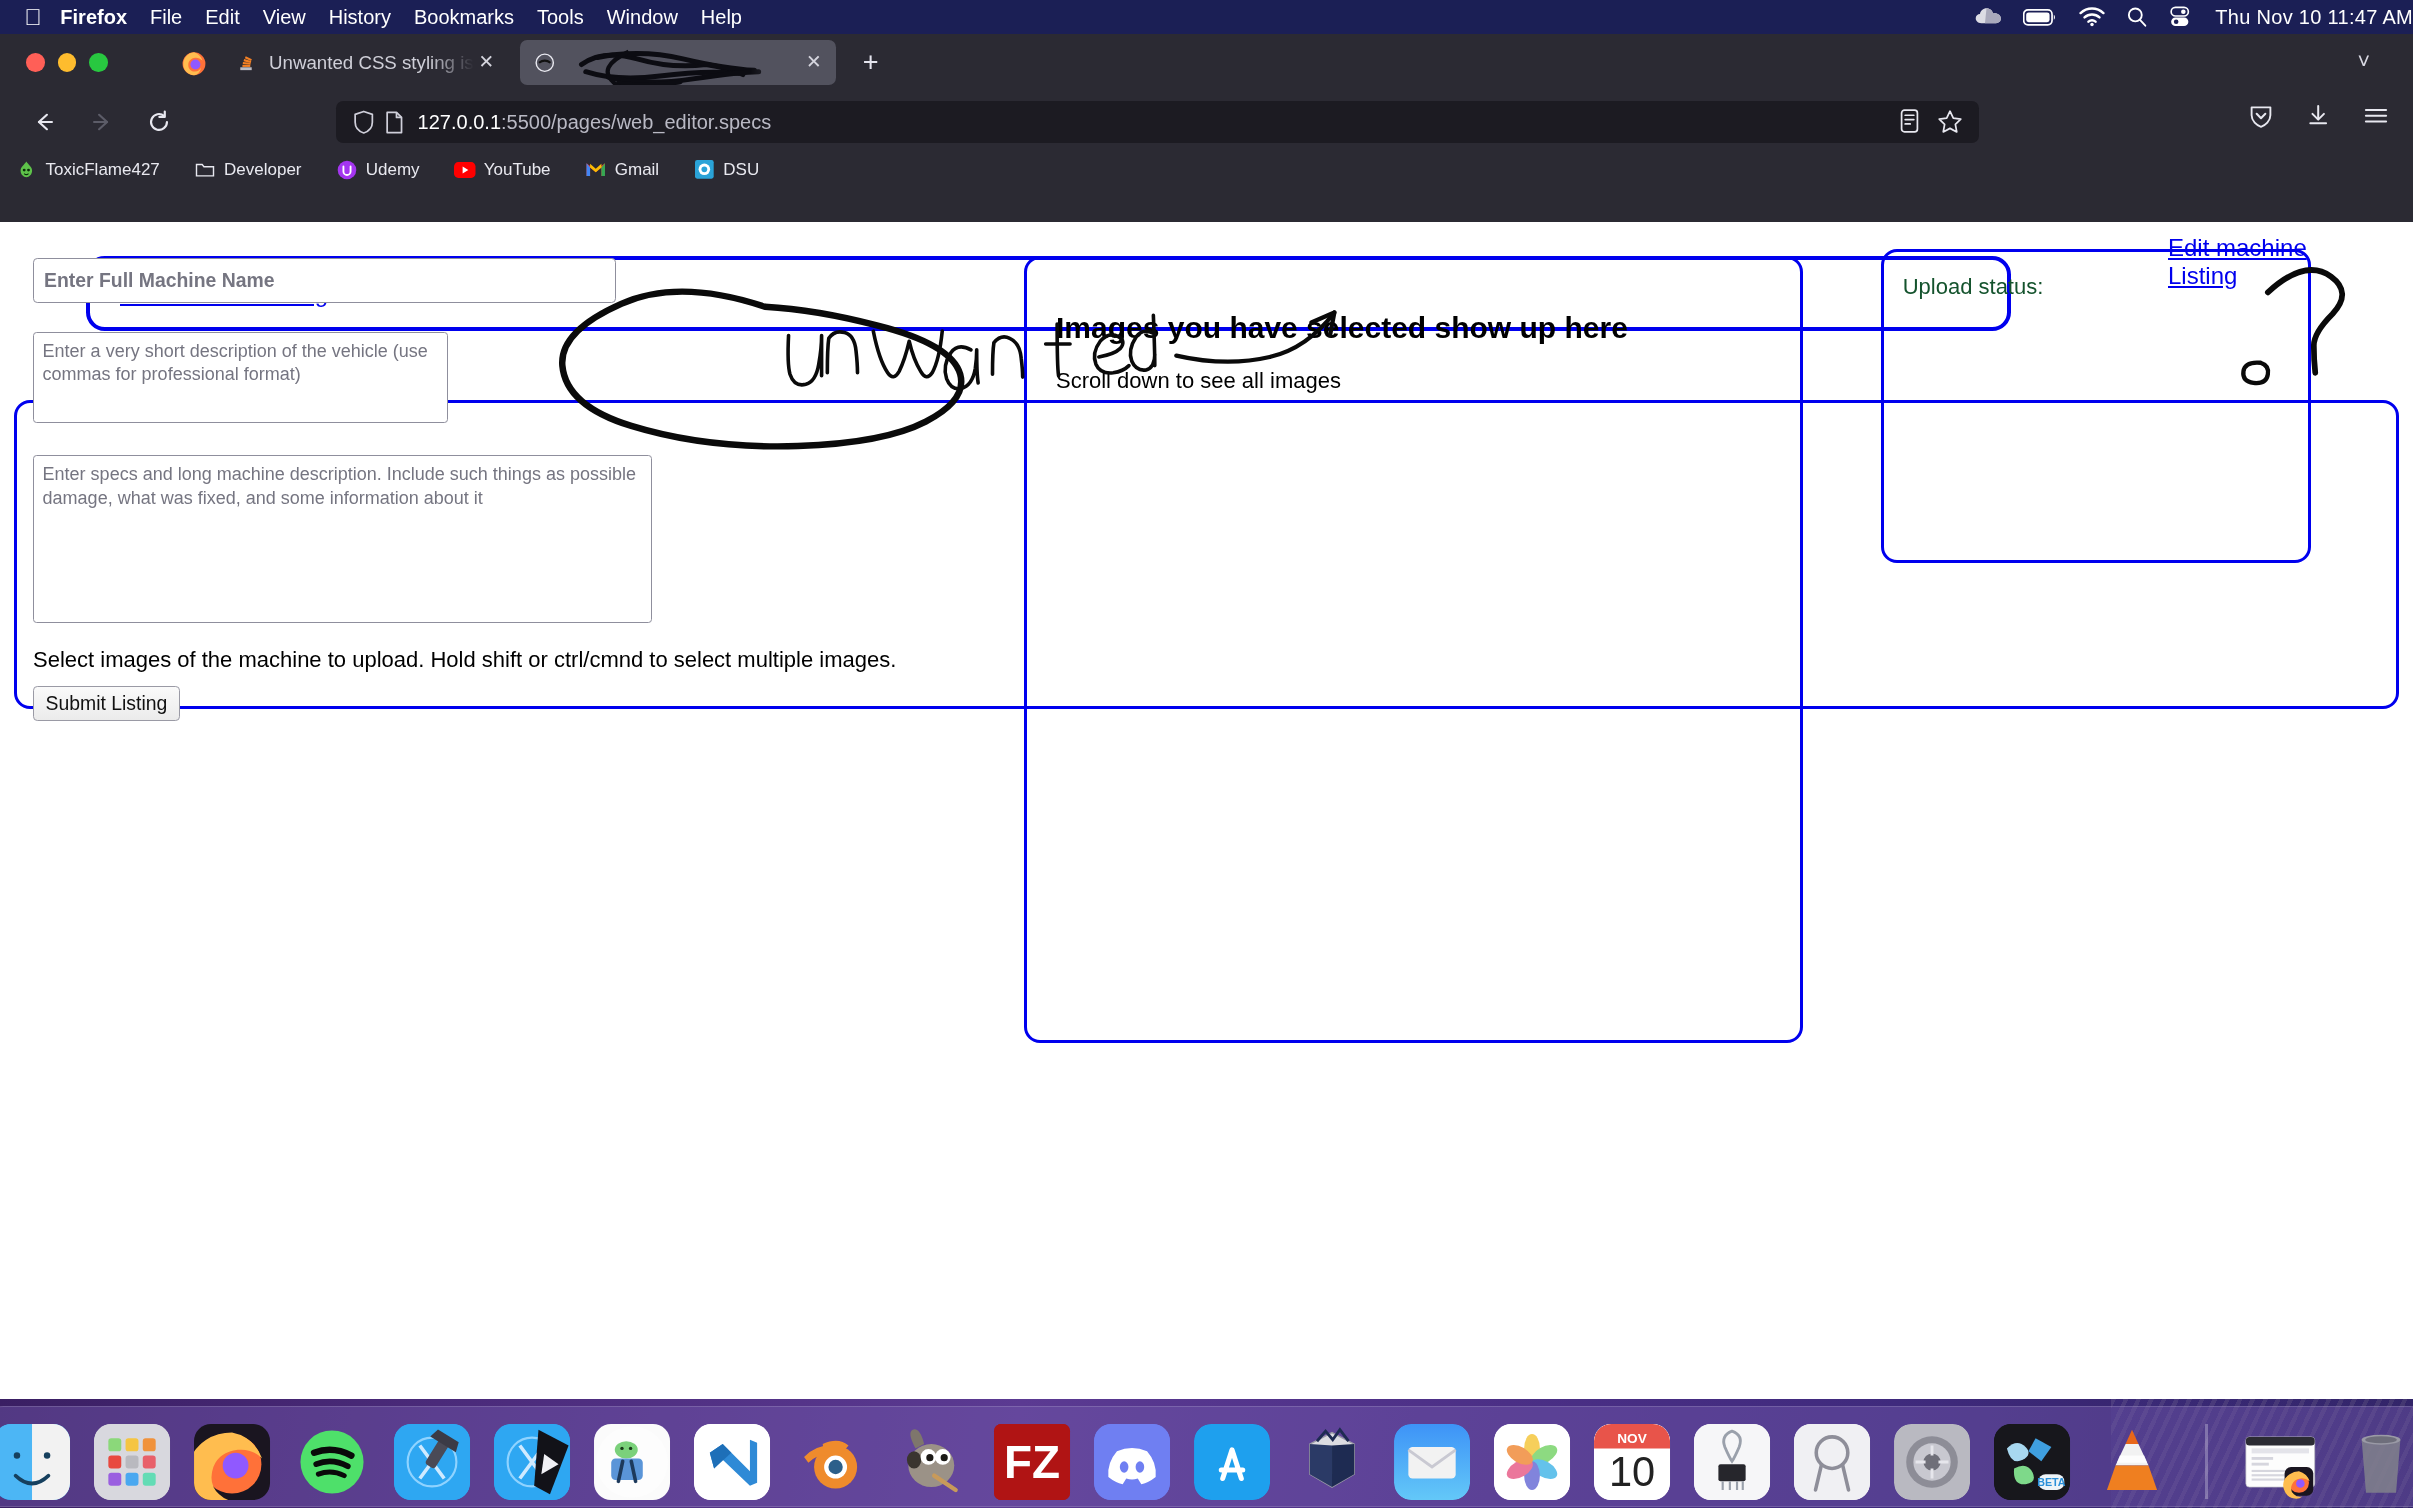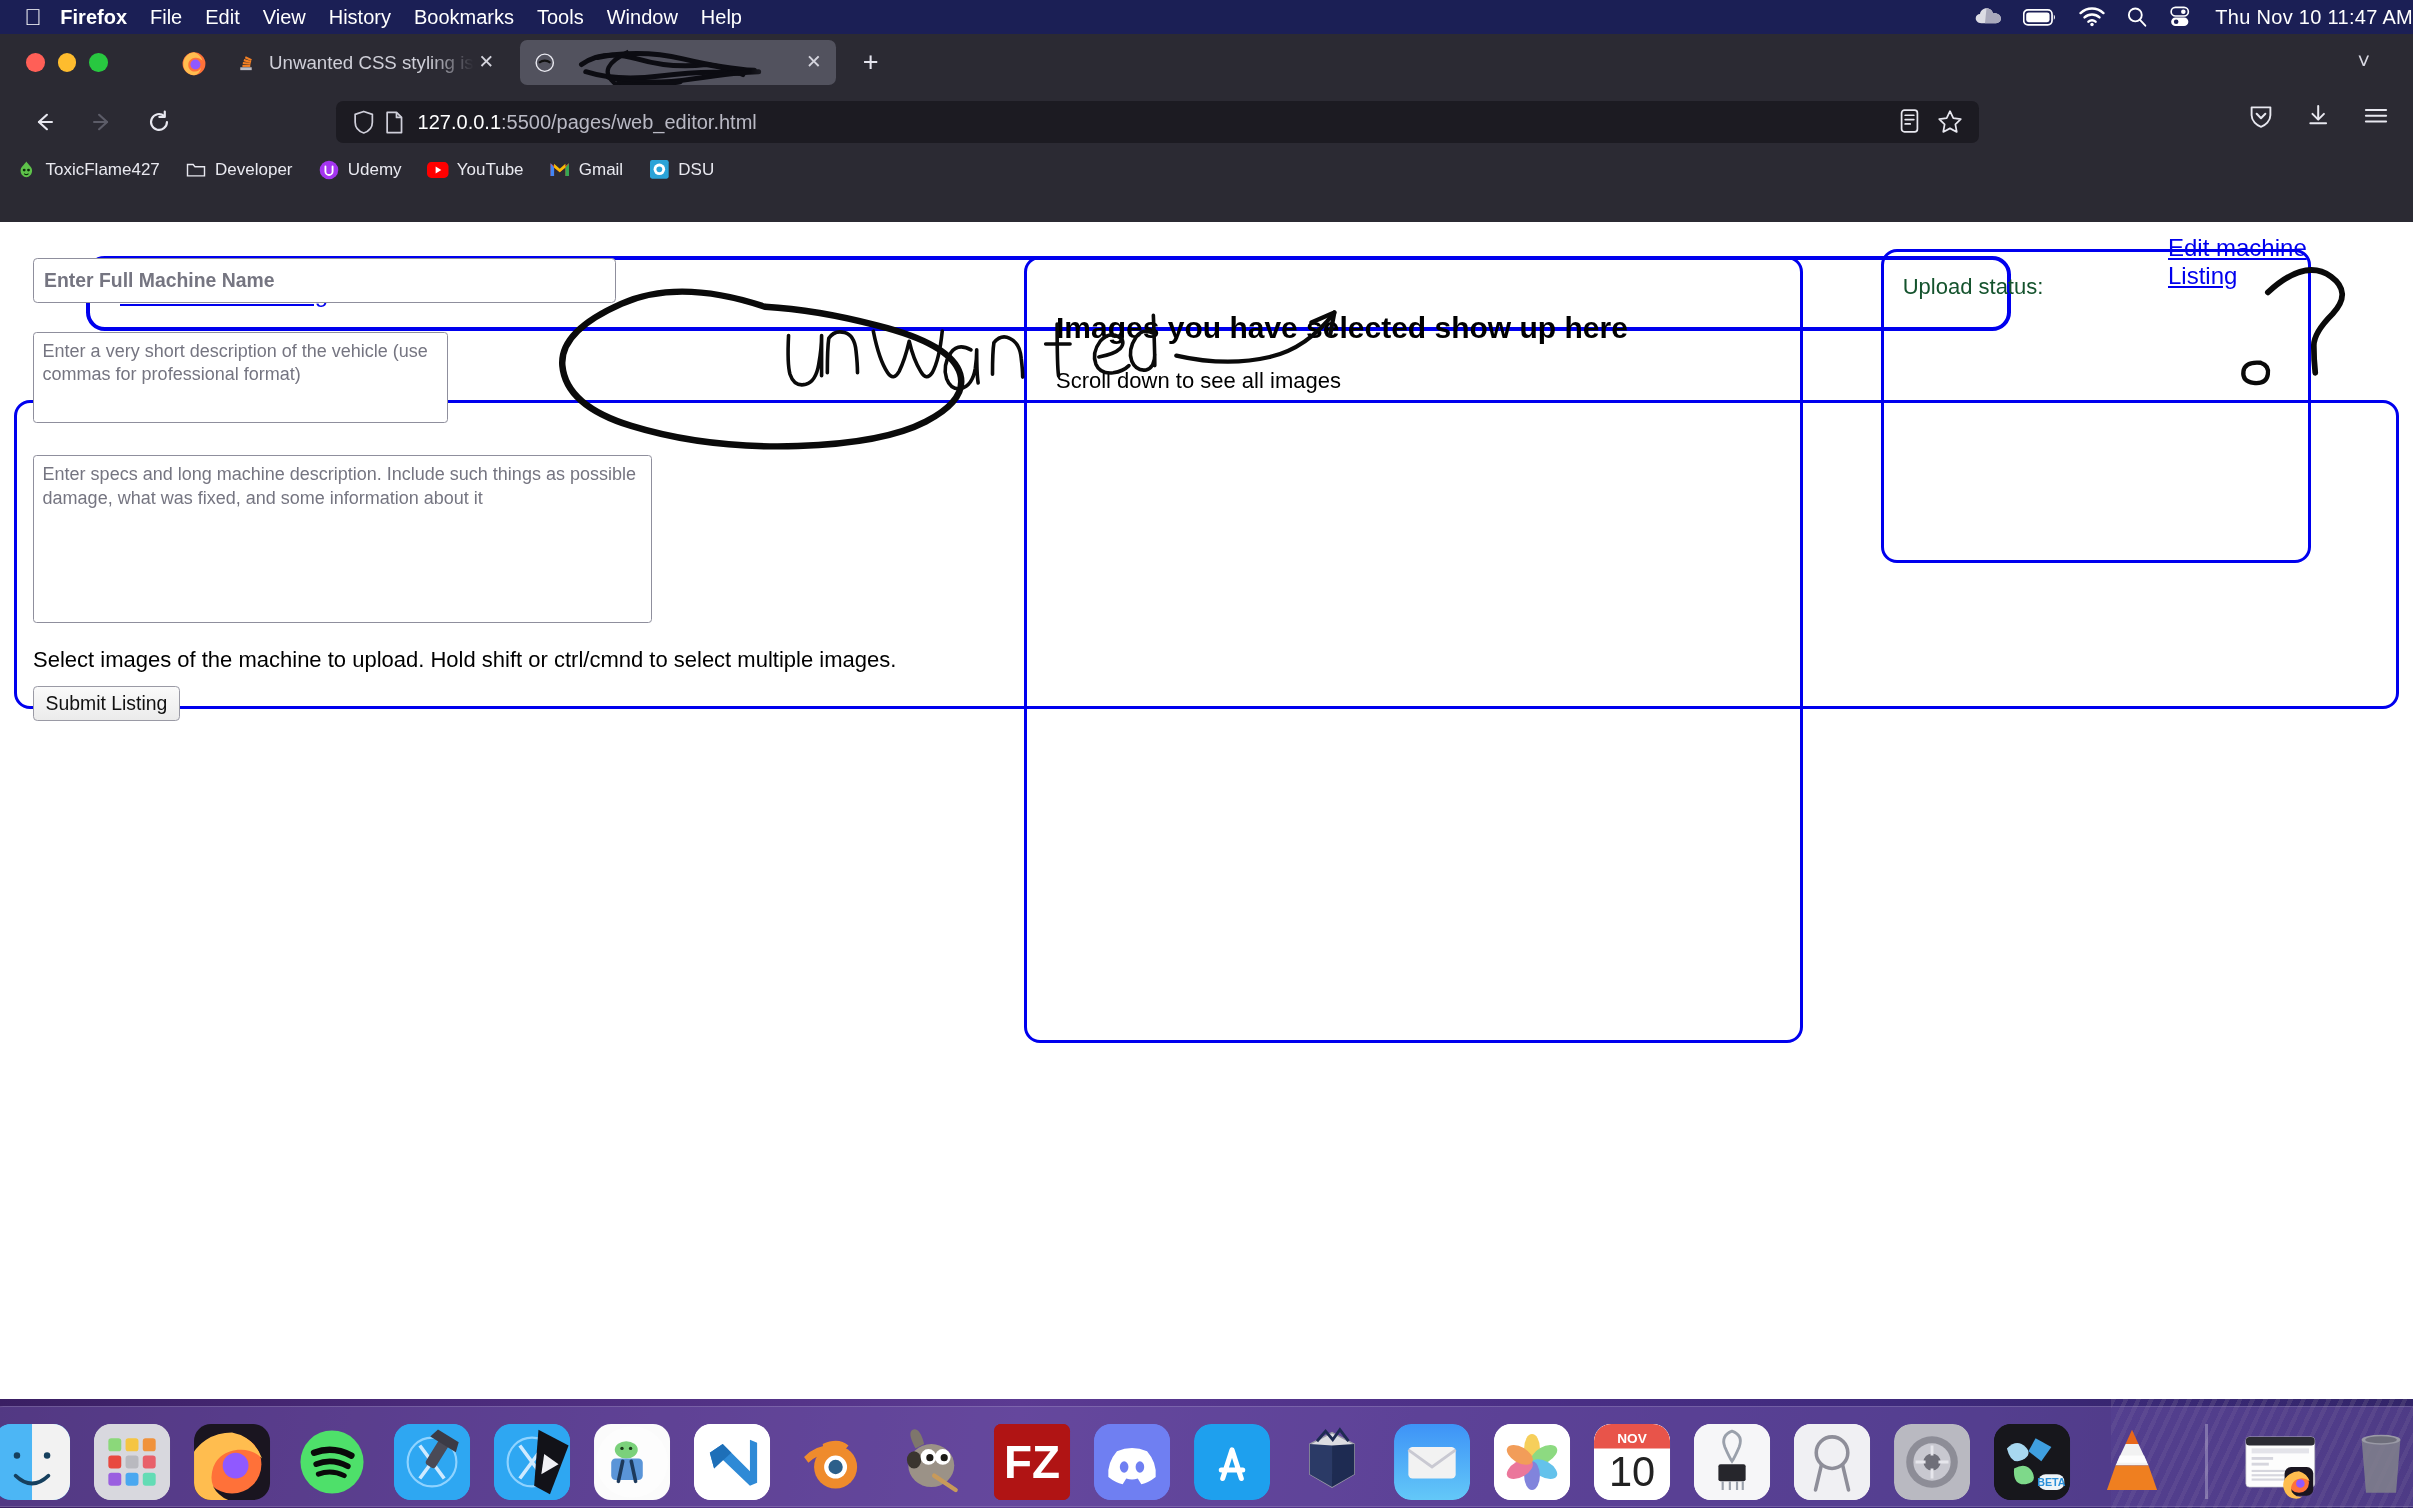--- a/index.html
+++ b/index.html
@@ -69,21 +69,21 @@
     position: absolute; left: 336px; top: 10px; width: 1643px; height: 42px;
     background: #1c1b22; border-radius: 7.2px;
     display: flex; align-items: center; padding: 0 13px;
   }
   #urlbar .shield, #urlbar .pagedoc { width: 30px; height: 30px; display:flex;align-items:center;justify-content:center; flex:none;}
   #urlbar .urltext { margin-left: 8.6px; font-size: 20px; color: #b9b9c4; white-space: nowrap; }
   #urlbar .urltext b { color: #ffffff; font-weight: normal; }
   #urlbar .right { margin-left: auto; display: flex; align-items: center; gap: 16px; padding-right: 2.9px; }
   #navbar .trailing { position: absolute; right: 24.4px; top: 11.5px; display: flex; align-items: center; gap: 32px; }
 
-  #bookmarks { height: 33px; display: flex; align-items: center; padding-left: 16px; gap: 7px; }
+  #bookmarks { height: 33px; display: flex; align-items: center; padding-left: 16px; gap: 16px; }
   .bm { display: flex; align-items: center; color: #e9e9f0; font-size: 17px; margin-right: 18.7px; white-space: nowrap; }
   .bm .bmi { width: 21.5px; height: 21.5px; margin-right: 8px; display:flex;align-items:center;justify-content:center; flex:none;}
 
   
   #page {
     position: absolute; left: 0; top: 188px; width: 2413px; height: 1182px;
     background: #ffffff; overflow: hidden;
   }
 
   .navcard {
@@ -325,21 +325,21 @@
         <svg width="21.5" height="24.4" viewBox="0 0 30 34">
             <path d="M15 2 L27 6 L27 17 C27 25 21 30 15 32 C9 30 3 25 3 17 L3 6 Z" fill="none" stroke="#cfcfda" stroke-width="2.4" stroke-linejoin="round"></path>
           </svg>
       </span>
       <span class="pagedoc">
         <svg width="18.7" height="23" viewBox="0 0 26 32">
             <path d="M3 2 L16 2 L23 9 L23 30 L3 30 Z" fill="none" stroke="#cfcfda" stroke-width="2.4" stroke-linejoin="round"></path>
             <path d="M16 2 L16 9 L23 9" fill="none" stroke="#cfcfda" stroke-width="2.4" stroke-linejoin="round"></path>
           </svg>
       </span>
-      <span class="urltext"><b>127.0.0.1</b><span>:5500/pages/web_editor.html</span></span>
+      <span class="urltext"><b>127.0.0.1</b><span>:5500/pages/web_editor.specs</span></span>
       <span class="right">
         <span>
           <svg width="23" height="26" viewBox="0 0 32 36">
               <rect x="5" y="3" width="22" height="30" rx="4" fill="none" stroke="#e8e8f0" stroke-width="2.4"></rect>
               <line x1="10" y1="10" x2="22" y2="10" stroke="#e8e8f0" stroke-width="2.4" stroke-linecap="round"></line>
               <line x1="10" y1="16" x2="22" y2="16" stroke="#e8e8f0" stroke-width="2.4" stroke-linecap="round"></line>
               <line x1="10" y1="22" x2="17" y2="22" stroke="#e8e8f0" stroke-width="2.4" stroke-linecap="round"></line>
             </svg>
         </span>
         <span>

